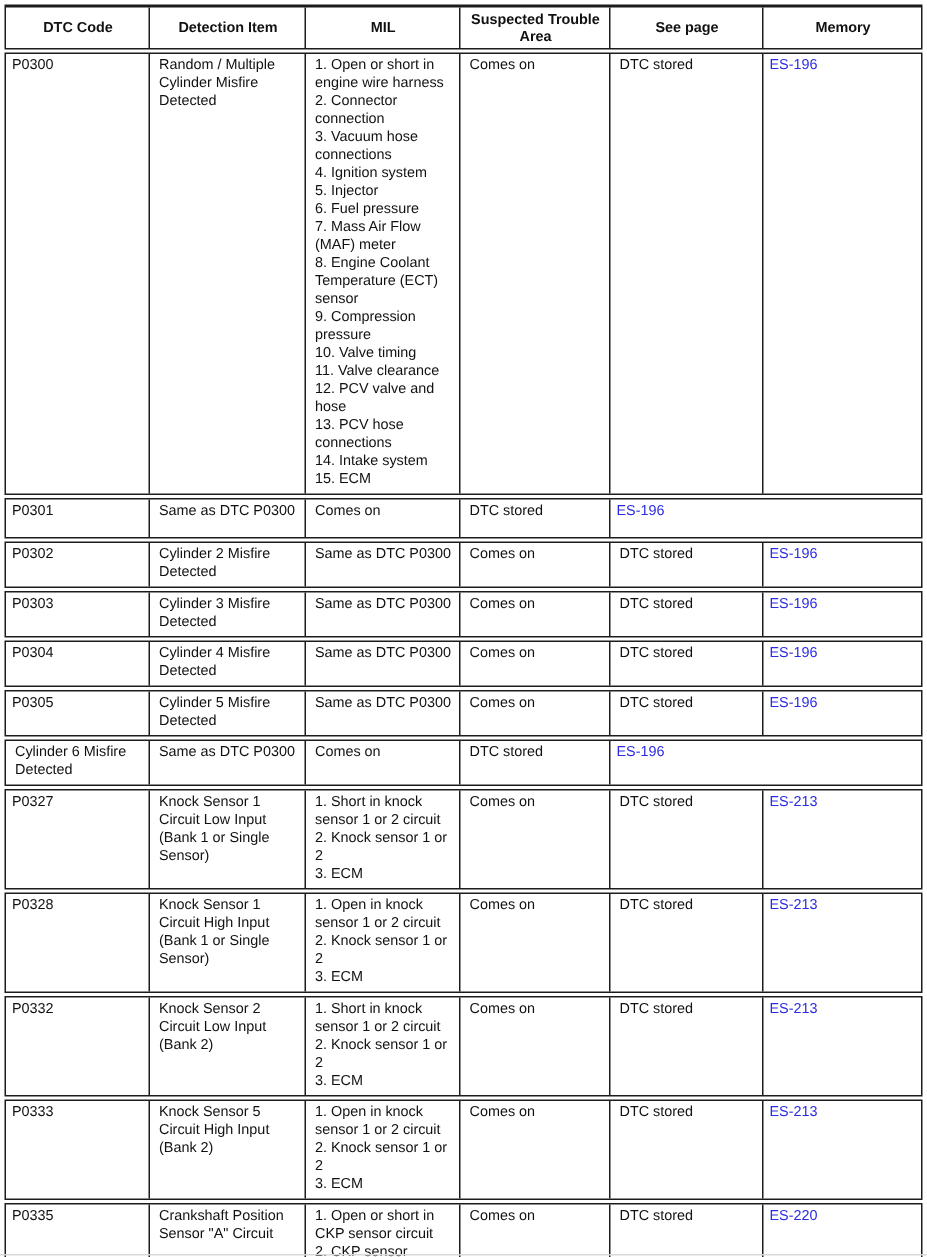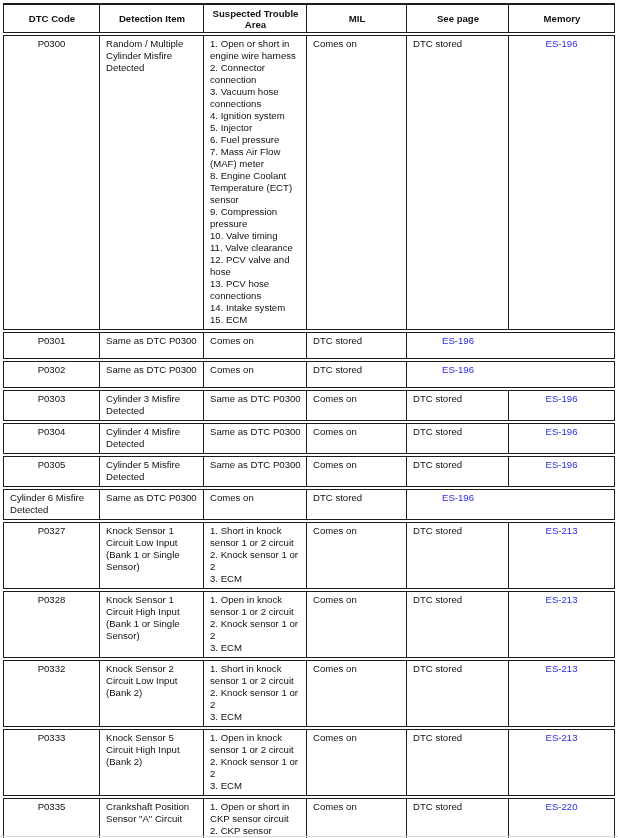--- a/index.html
+++ b/index.html
@@ -39,21 +39,21 @@
     border-right: 1px solid #1c1c1c;
     padding: 2px 5px 3px 6px;
     font-size: 9.6px;
     line-height: 12px;
     color: #111111;
     white-space: pre-line;
     overflow: hidden;
   }
   .cell:last-child { border-right: none; }
   .cell.center {
-    text-align: center;
+    text-align: left;
     padding-left: 4px;
     padding-right: 4px;
   }
   .header .cell {
     font-weight: bold;
     text-align: center;
     display: flex;
     align-items: center;
     justify-content: center;
     line-height: 11px;
@@ -79,22 +79,22 @@
 </style>
 </head>
 <body>
 
 <div class="page">
   <div class="dtc-table">
 
     <div class="trow header">
       <div class="cell">DTC Code</div>
       <div class="cell">Detection Item</div>
+      <div class="cell">MIL</div>
       <div class="cell">Suspected Trouble Area</div>
-      <div class="cell">MIL</div>
       <div class="cell">See page</div>
       <div class="cell">Memory</div>
     </div>
 
     <div class="trow">
       <div class="cell center">P0300</div>
       <div class="cell">Random / Multiple Cylinder Misfire Detected</div>
       <div class="cell">1. Open or short in engine wire harness
 2. Connector connection
 3. Vacuum hose connections
@@ -118,20 +118,21 @@
     <div class="trow h-2l">
       <div class="cell center">P0301</div>
       <div class="cell">Same as DTC P0300</div>
       <div class="cell">Comes on</div>
       <div class="cell">DTC stored</div>
       <div class="cell center"><span class="link">ES-196</span></div>
     </div>
 
     <div class="trow h-2l">
       <div class="cell center">P0302</div>
+      <div class="cell">Cylinder 2 Misfire Detected</div>
       <div class="cell">Same as DTC P0300</div>
       <div class="cell">Comes on</div>
       <div class="cell">DTC stored</div>
       <div class="cell center"><span class="link">ES-196</span></div>
     </div>
 
     <div class="trow h-2l">
       <div class="cell center">P0303</div>
       <div class="cell">Cylinder 3 Misfire Detected</div>
       <div class="cell">Same as DTC P0300</div>

